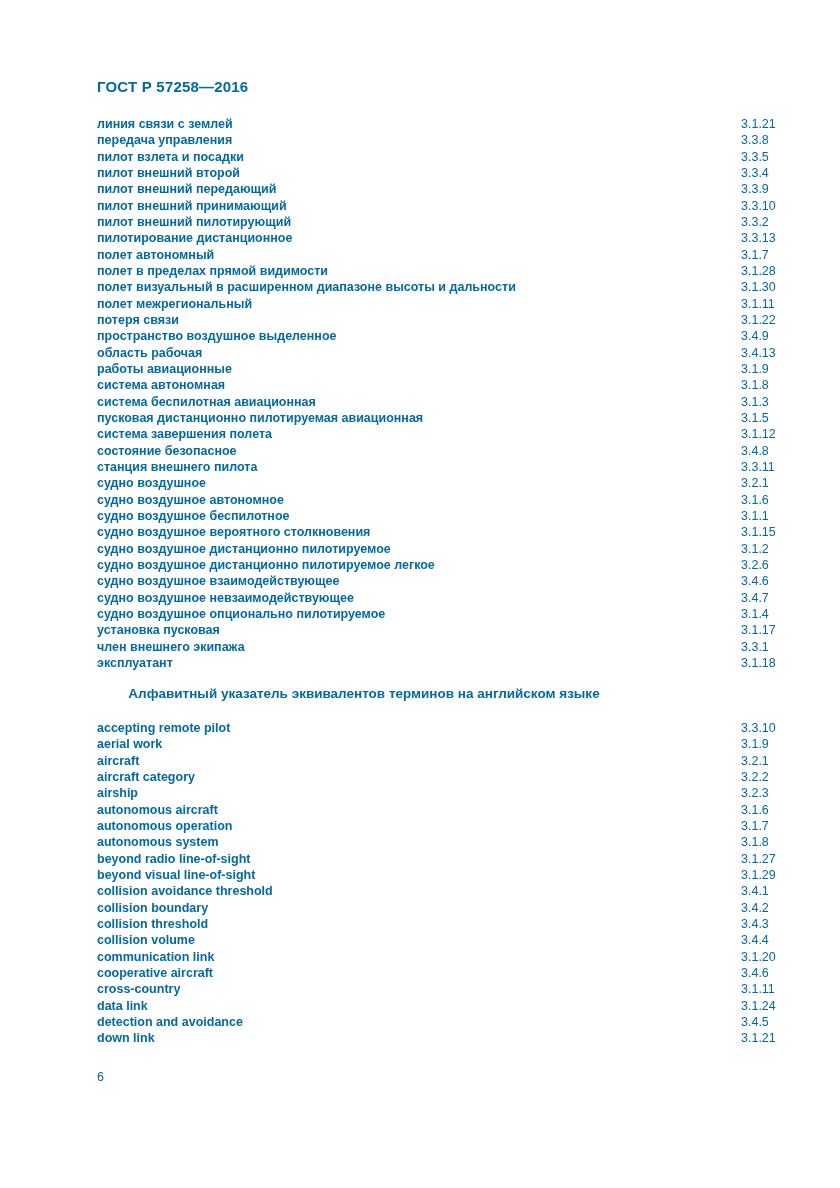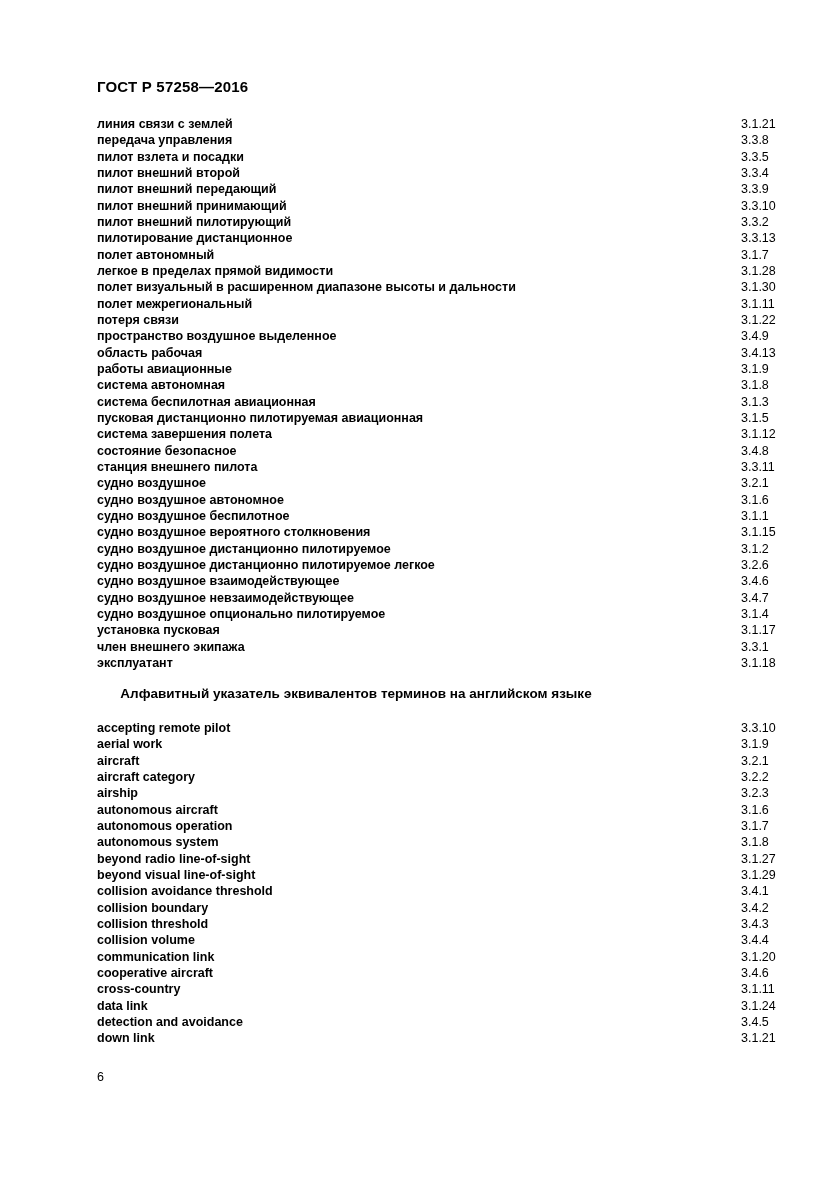--- a/index.html
+++ b/index.html
@@ -6,21 +6,21 @@
     margin: 0;
     padding: 0;
     background: #ffffff;
   }
   .page {
     position: relative;
     width: 840px;
     height: 1188px;
     background: #ffffff;
     font-family: "Liberation Sans", sans-serif;
-    color: #000000;
+    color: #0369a1;
     overflow: hidden;
   }
   .doc-header {
     position: absolute;
     left: 97px;
     top: 78px;
     font-size: 15px;
     font-weight: bold;
     letter-spacing: 0.2px;
     white-space: nowrap;
@@ -46,21 +46,21 @@
     font-weight: bold;
     overflow: hidden;
   }
   .index-ref {
     flex: none;
     font-weight: normal;
     text-align: center;
   }
   .section-heading {
     position: absolute;
-    left: 0;
+    left: 8px;
     top: 685px;
     width: 712px;
     text-align: center;
     font-size: 13.5px;
     font-weight: bold;
     line-height: 18px;
   }
   .page-number {
     position: absolute;
     left: 97px;
@@ -117,21 +117,21 @@
         <span class="index-term">пилотирование дистанционное</span>
         <span class="index-ref">3.3.13</span>
       </div>
 
       <div class="index-row">
         <span class="index-term">полет автономный</span>
         <span class="index-ref">3.1.7</span>
       </div>
 
       <div class="index-row">
-        <span class="index-term">легкое в пределах прямой видимости</span>
+        <span class="index-term">полет в пределах прямой видимости</span>
         <span class="index-ref">3.1.28</span>
       </div>
 
       <div class="index-row">
         <span class="index-term">полет визуальный в расширенном диапазоне высоты и дальности</span>
         <span class="index-ref">3.1.30</span>
       </div>
 
       <div class="index-row">
         <span class="index-term">полет межрегиональный</span>

